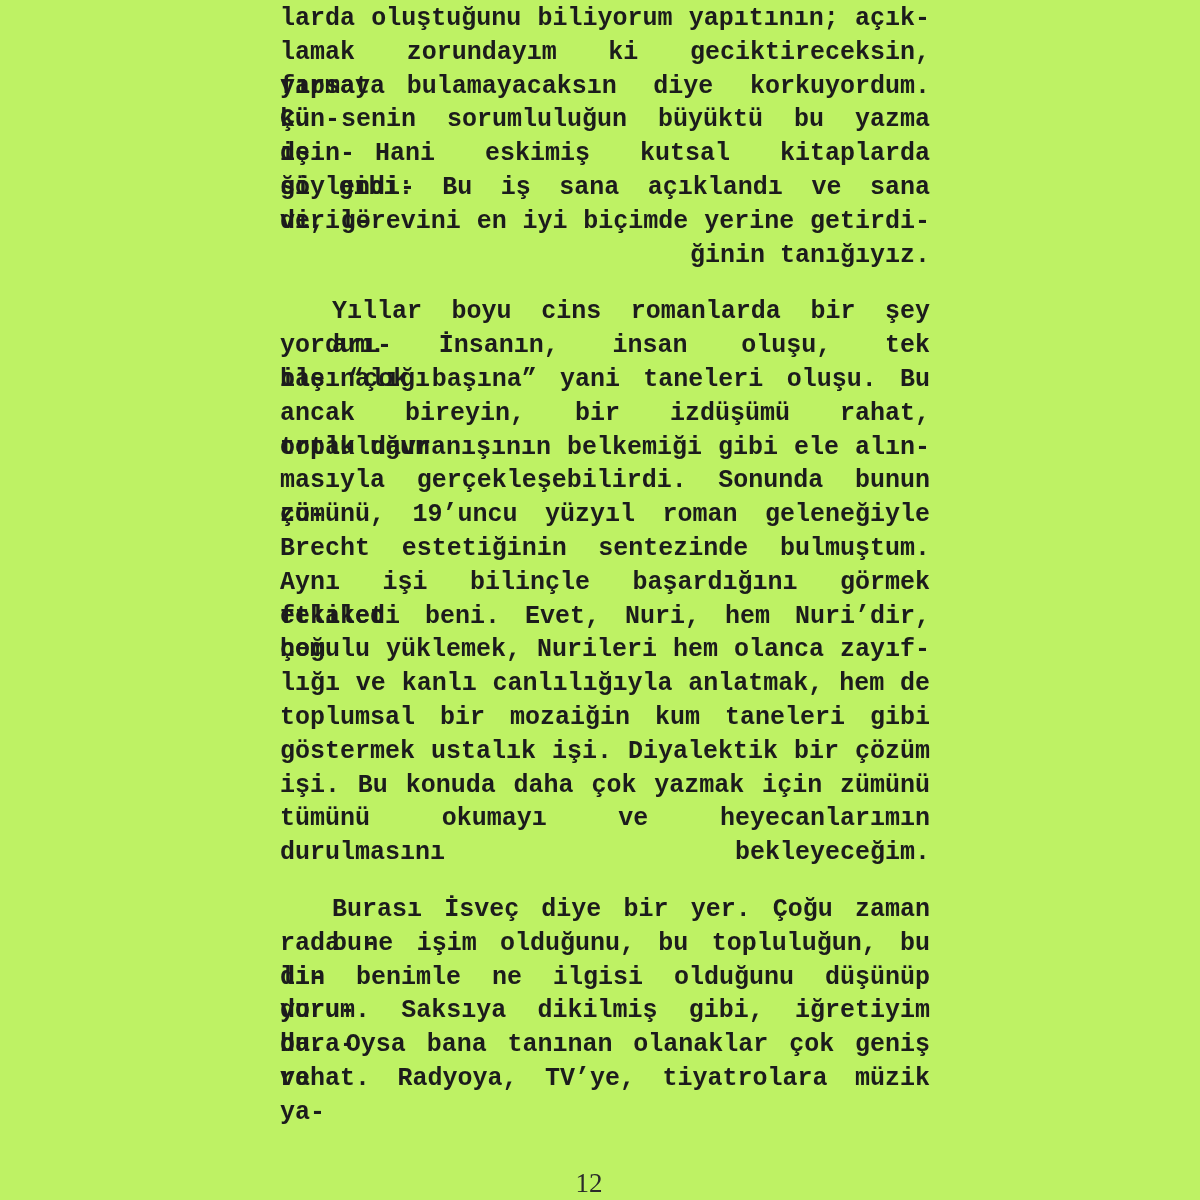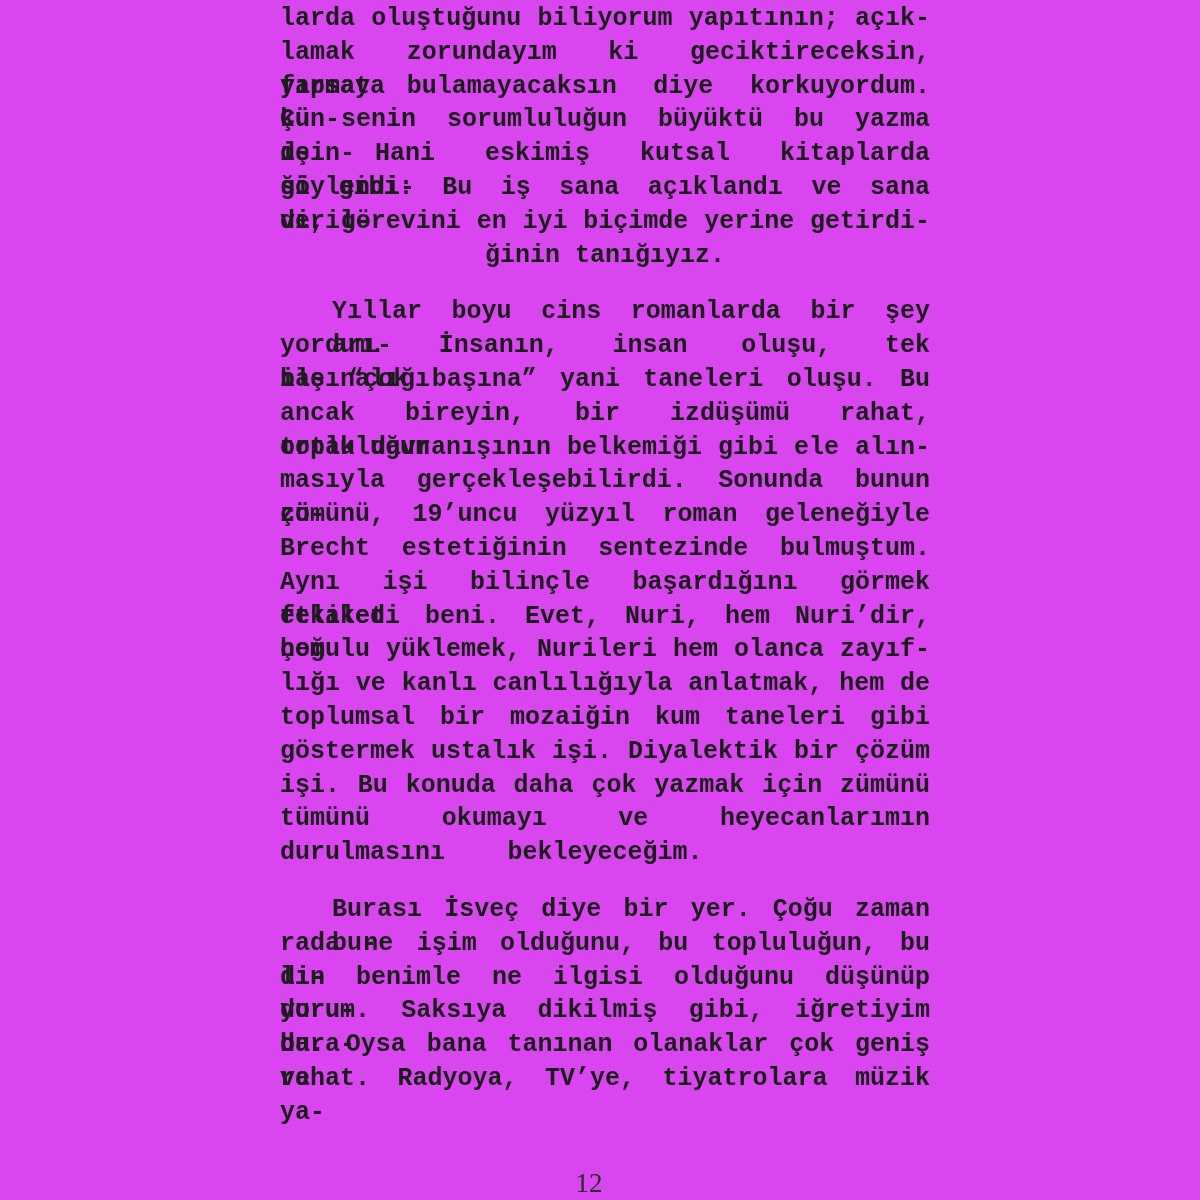--- a/index.html
+++ b/index.html
@@ -4,39 +4,39 @@
 <style>
   html, body {
     margin: 0;
     padding: 0;
     background: #ffffff;
   }
   .page {
     position: relative;
     width: 1200px;
     height: 1200px;
-    background: #d946ef;
+    background: #bef264;
     overflow: hidden;
   }
   .text-column {
     position: absolute;
     left: 280px;
     top: 2px;
     width: 650px;
     font-family: "Liberation Mono", "DejaVu Sans Mono", monospace;
     font-weight: bold;
     font-size: 25px;
     line-height: 33.8px;
     color: #1c1c1c;
   }
   .paragraph + .paragraph { margin-top: 23px; }
   .line {
     height: 33.8px;
     white-space: normal;
-    text-align: center;
+    text-align: right;
   }
   .line.j {
     text-align: justify;
     text-align-last: justify;
   }
   .line.indent { padding-left: 52px; }
   .page-number {
     position: absolute;
     left: 0;
     top: 1168px;

